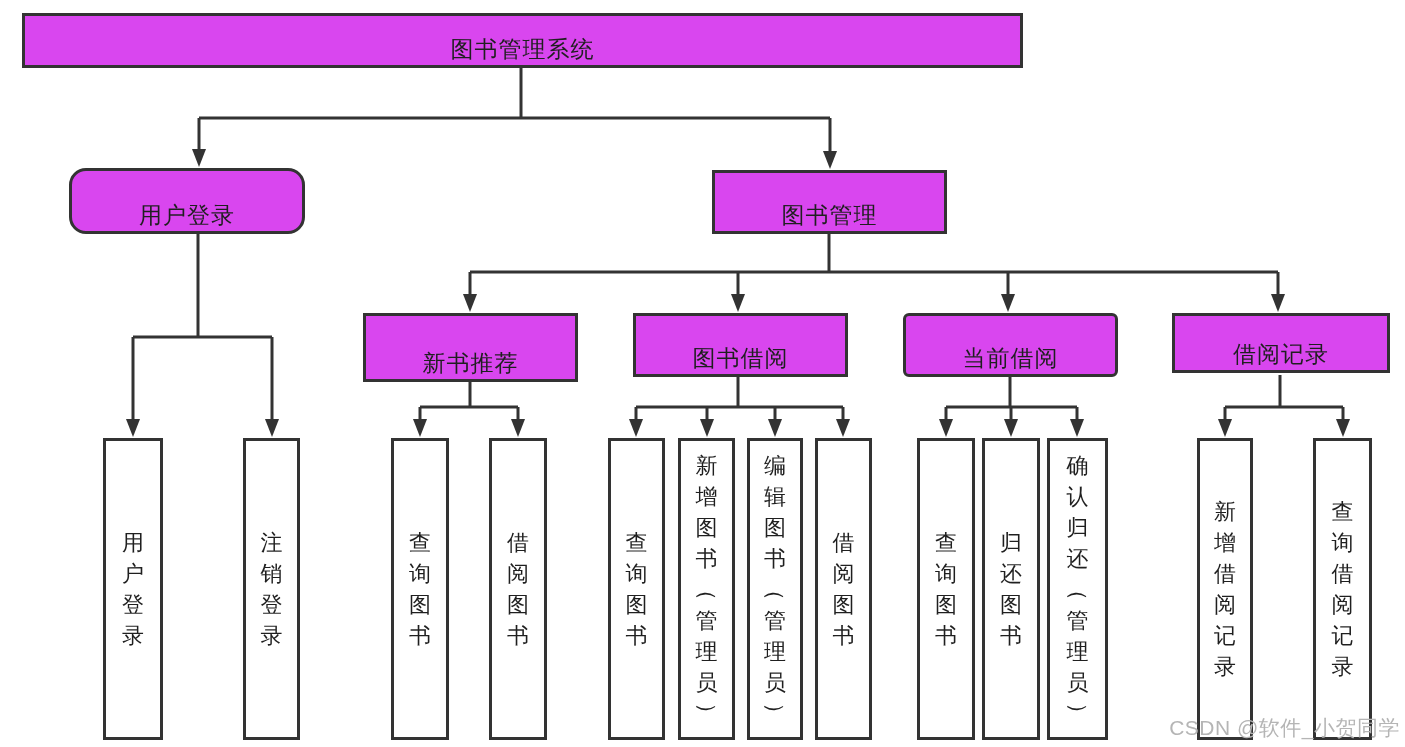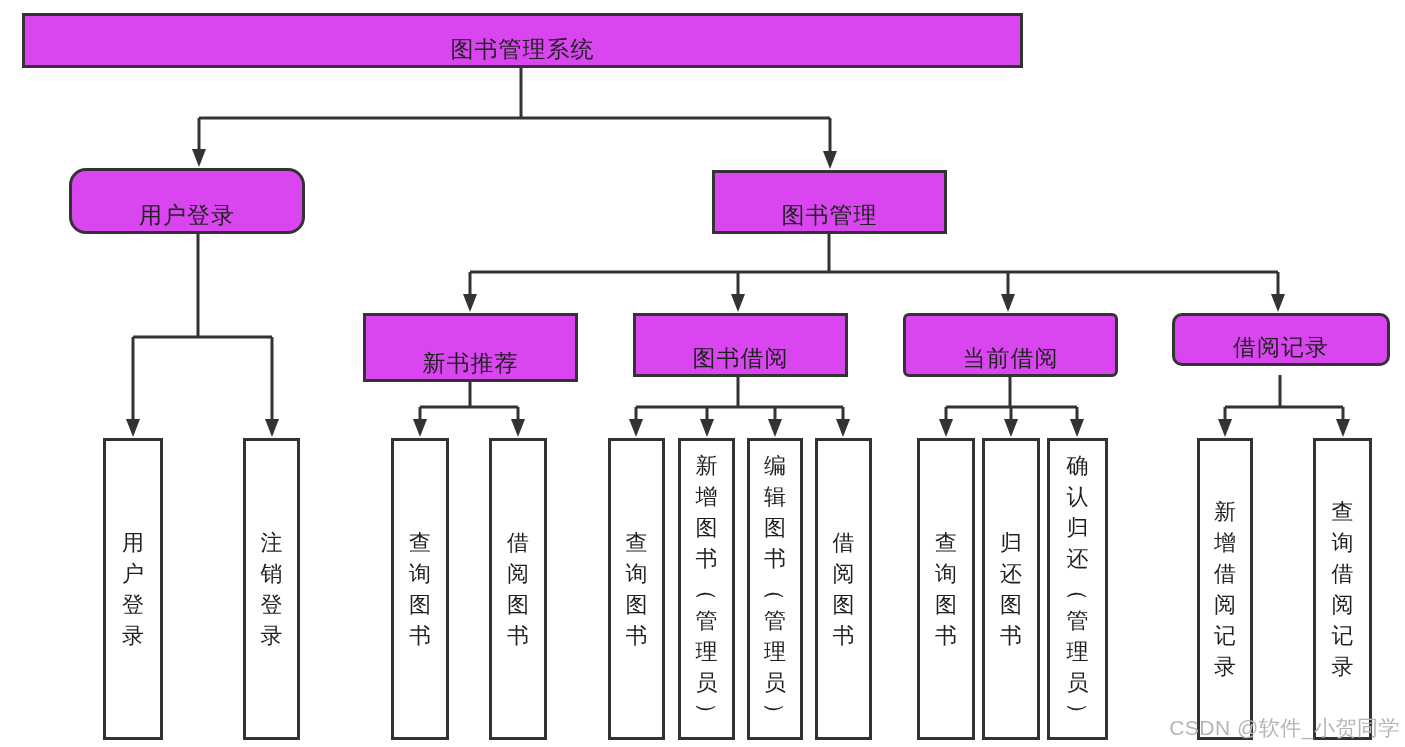--- a/index.html
+++ b/index.html
@@ -106,21 +106,21 @@
 
   <div class="node" style="left:363px;top:313px;width:215px;height:69px;">
     <span>新书推荐</span>
   </div>
   <div class="node" style="left:633px;top:313px;width:215px;height:64px;">
     <span>图书借阅</span>
   </div>
   <div class="node" style="left:903px;top:313px;width:215px;height:64px;border-radius:6px;">
     <span>当前借阅</span>
   </div>
-  <div class="node" style="left:1172px;top:313px;width:218px;height:53px;border-radius:10px;">
+  <div class="node" style="left:1172px;top:313px;width:218px;height:60px;">
     <span>借阅记录</span>
   </div>
 
   <div class="leaf" style="left:103px;width:60px;">
     <span>
         <span class="vc">用</span>
         <span class="vc">户</span>
         <span class="vc">登</span>
         <span class="vc">录</span>
       </span>

